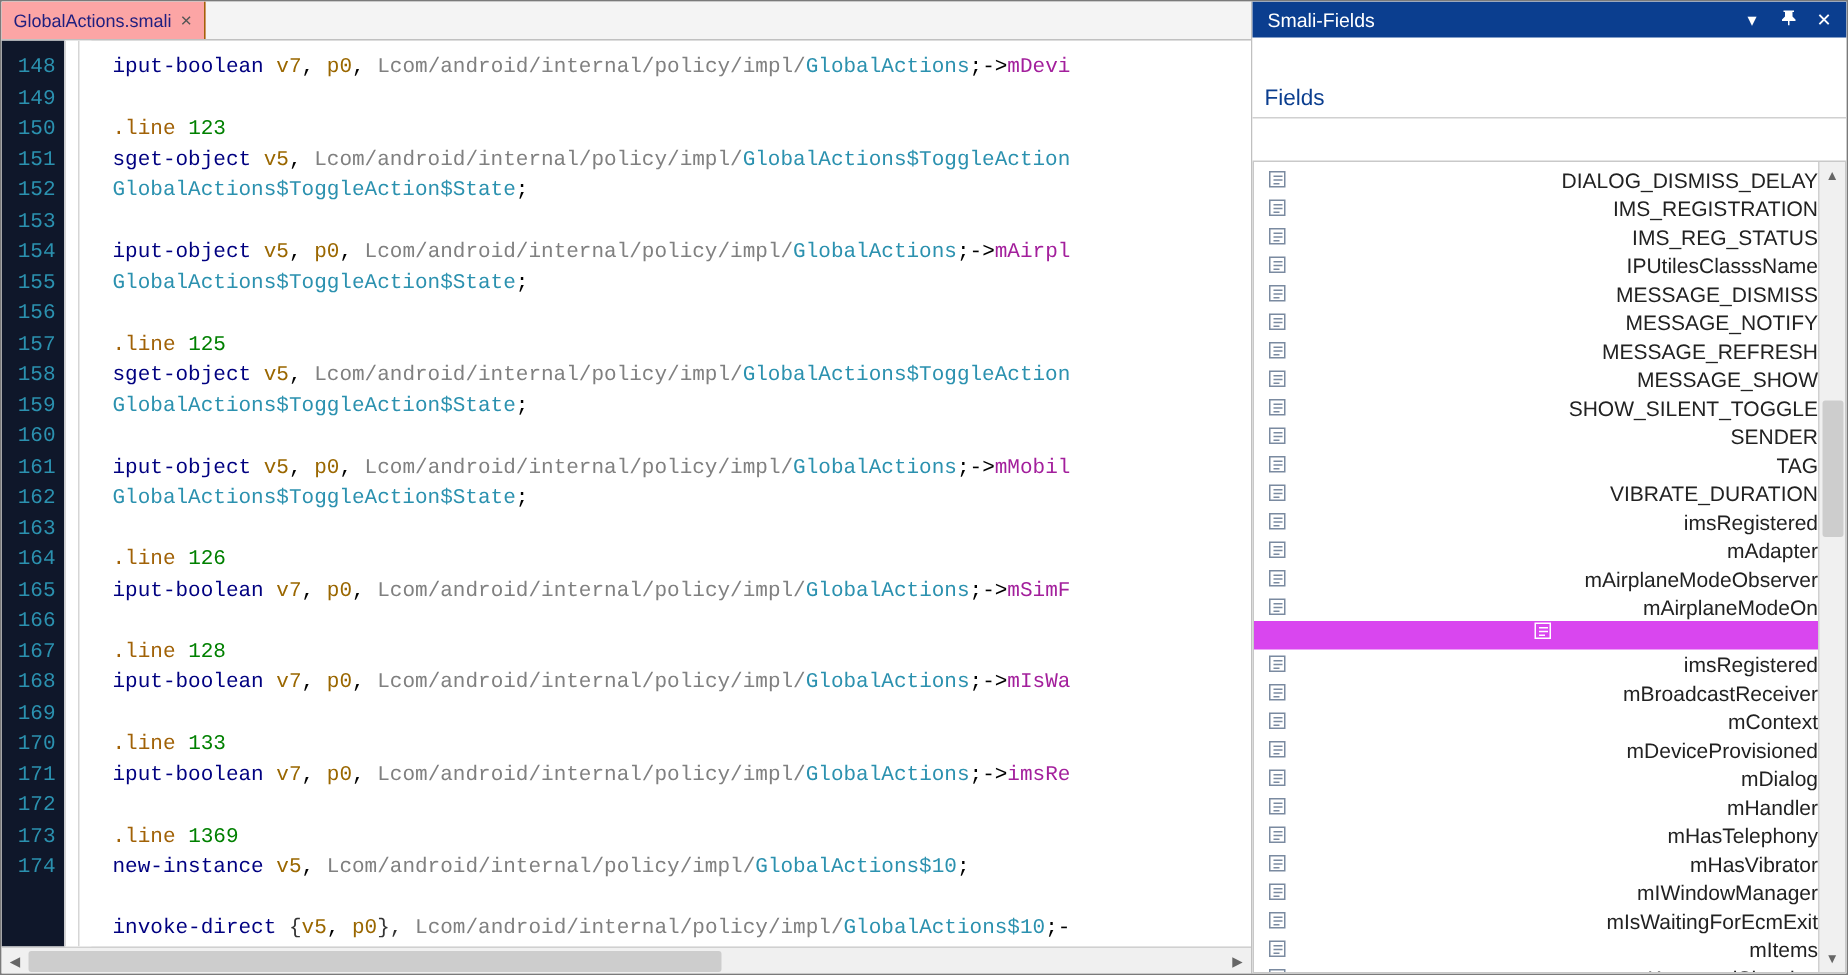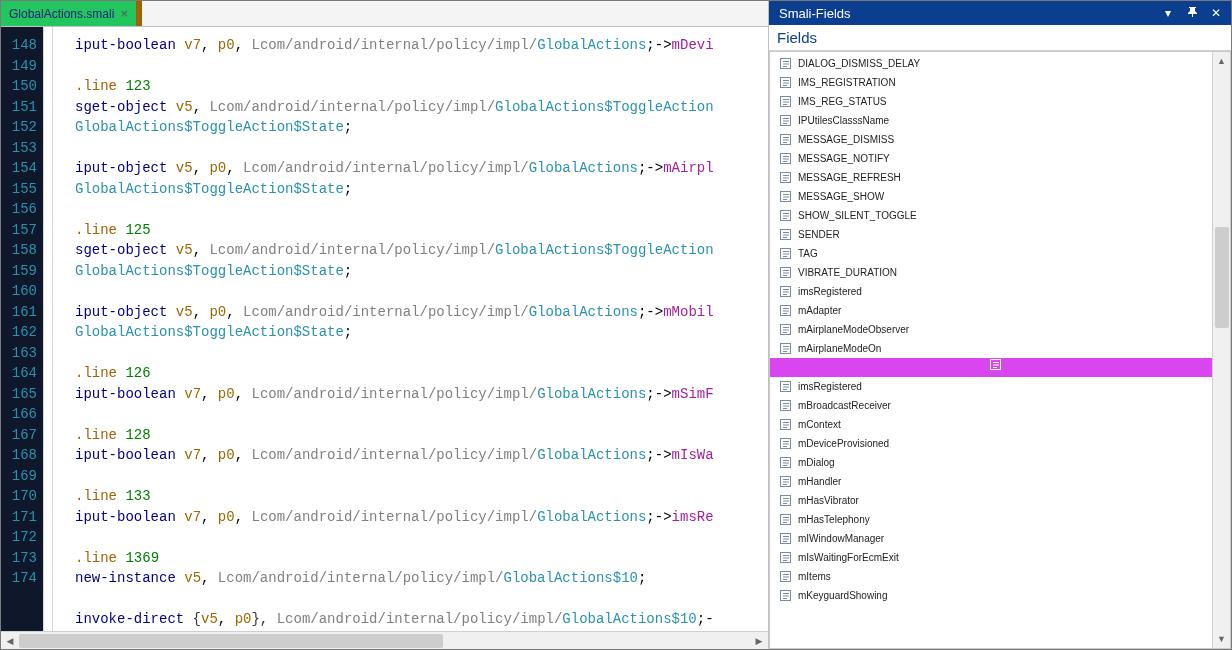--- a/index.html
+++ b/index.html
@@ -25,22 +25,22 @@
     height:26px;
     background:#f4f4f4;
     display:flex;
     align-items:stretch;
     border-bottom:1px solid #c0c0c0;
   }
   .tab {
     display:flex;
     align-items:center;
     padding:0 8px;
-    background:#22c55e;
-    border-right:6px solid #a16207;
+    background:#fca5a5;
+    border-right:1px solid #a16207;
     font-size:12px;
     color:#1f1f7f;
     gap:6px;
   }
   .tab .close { color:#555; font-size:13px; line-height:1; cursor:pointer; }
   .code-area {
     flex:1;
     display:flex;
     font-family: Consolas, "Courier New", monospace;
     font-size:14px;
@@ -97,24 +97,25 @@
     cursor:pointer;
   }
   .hscroll .track { flex:1; height:100%; position:relative; }
   .hscroll .thumb {
     position:absolute; left:0; top:2px; height:14px; width:58%;
     background:#cdcdcd; border-radius:2px;
   }
 
   
   .panel {
-    width:462px;
+    width:396px;
     display:flex;
     flex-direction:column;
     background:#fff;
+    gap:28px;
   }
   .panel-header {
     background:#0b3e8f;
     color:#fff;
     height:24px;
     display:flex;
     align-items:center;
     padding:0 6px 0 10px;
     font-size:13px;
     gap:6px;
@@ -141,23 +142,24 @@
     flex:1;
     overflow:hidden;
     padding-top:2px;
   }
   .field-item {
     height:19px;
     display:flex;
     align-items:center;
     padding-left:8px;
     gap:6px;
-    font-size:10px;
+    font-size:14px;
     color:#222;
     cursor:pointer;
+    justify-content:space-between;
   }
   .field-item.selected {
     background:#d946ef;
     color:#fff;
     flex-direction:column;
   }
   .field-item .ficon {
     width:14px; height:14px;
     display:inline-flex; align-items:center; justify-content:center;
   }
@@ -479,32 +481,32 @@
         </div>
         <div class="field-item">
           <span class="ficon">
             <svg width="13" height="13" viewBox="0 0 13 13">
               <rect x="1.5" y="1.5" width="10" height="10" fill="none" stroke="#7a8aa0" stroke-width="1"></rect>
               <line x1="4" y1="4.5" x2="10" y2="4.5" stroke="#7a8aa0"></line>
               <line x1="4" y1="7" x2="10" y2="7" stroke="#7a8aa0"></line>
               <line x1="4" y1="9.5" x2="8" y2="9.5" stroke="#7a8aa0"></line>
             </svg>
           </span>
+          <span>mHasTelephony</span>
+        </div>
+        <div class="field-item">
+          <span class="ficon">
+            <svg width="13" height="13" viewBox="0 0 13 13">
+              <rect x="1.5" y="1.5" width="10" height="10" fill="none" stroke="#7a8aa0" stroke-width="1"></rect>
+              <line x1="4" y1="4.5" x2="10" y2="4.5" stroke="#7a8aa0"></line>
+              <line x1="4" y1="7" x2="10" y2="7" stroke="#7a8aa0"></line>
+              <line x1="4" y1="9.5" x2="8" y2="9.5" stroke="#7a8aa0"></line>
+            </svg>
+          </span>
           <span>mHasVibrator</span>
-        </div>
-        <div class="field-item">
-          <span class="ficon">
-            <svg width="13" height="13" viewBox="0 0 13 13">
-              <rect x="1.5" y="1.5" width="10" height="10" fill="none" stroke="#7a8aa0" stroke-width="1"></rect>
-              <line x1="4" y1="4.5" x2="10" y2="4.5" stroke="#7a8aa0"></line>
-              <line x1="4" y1="7" x2="10" y2="7" stroke="#7a8aa0"></line>
-              <line x1="4" y1="9.5" x2="8" y2="9.5" stroke="#7a8aa0"></line>
-            </svg>
-          </span>
-          <span>mHasTelephony</span>
         </div>
         <div class="field-item">
           <span class="ficon">
             <svg width="13" height="13" viewBox="0 0 13 13">
               <rect x="1.5" y="1.5" width="10" height="10" fill="none" stroke="#7a8aa0" stroke-width="1"></rect>
               <line x1="4" y1="4.5" x2="10" y2="4.5" stroke="#7a8aa0"></line>
               <line x1="4" y1="7" x2="10" y2="7" stroke="#7a8aa0"></line>
               <line x1="4" y1="9.5" x2="8" y2="9.5" stroke="#7a8aa0"></line>
             </svg>
           </span>

